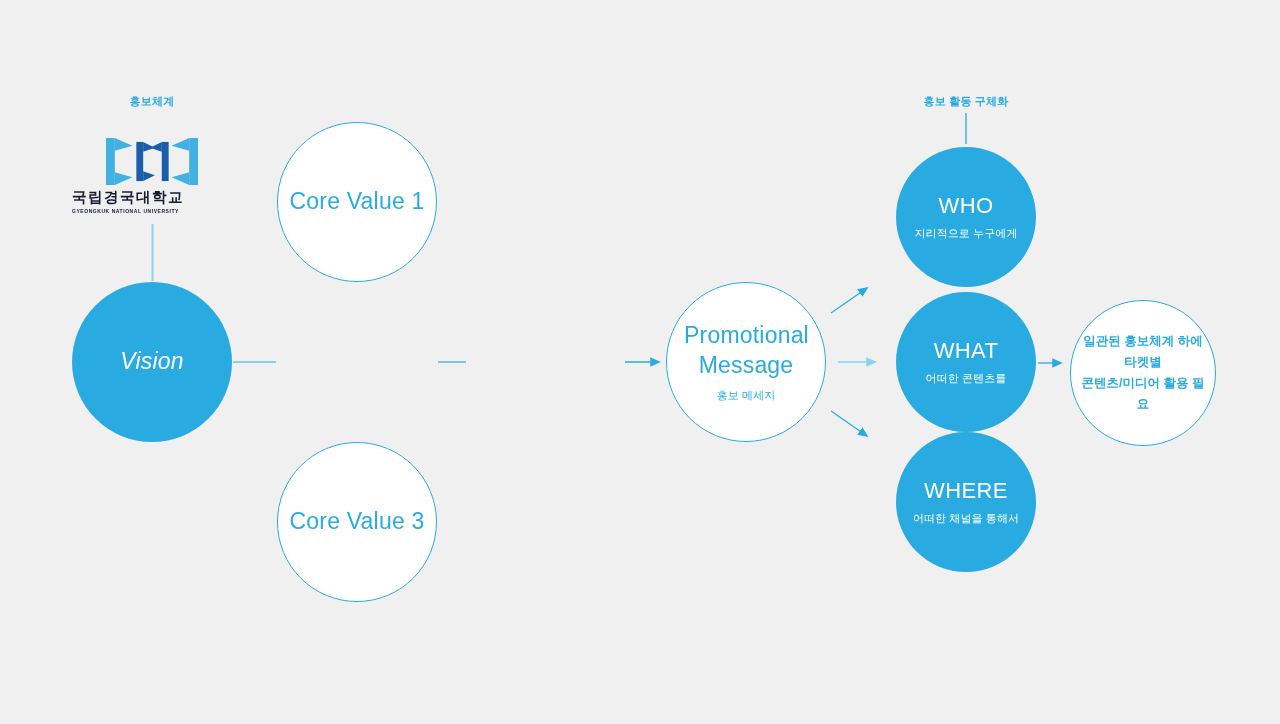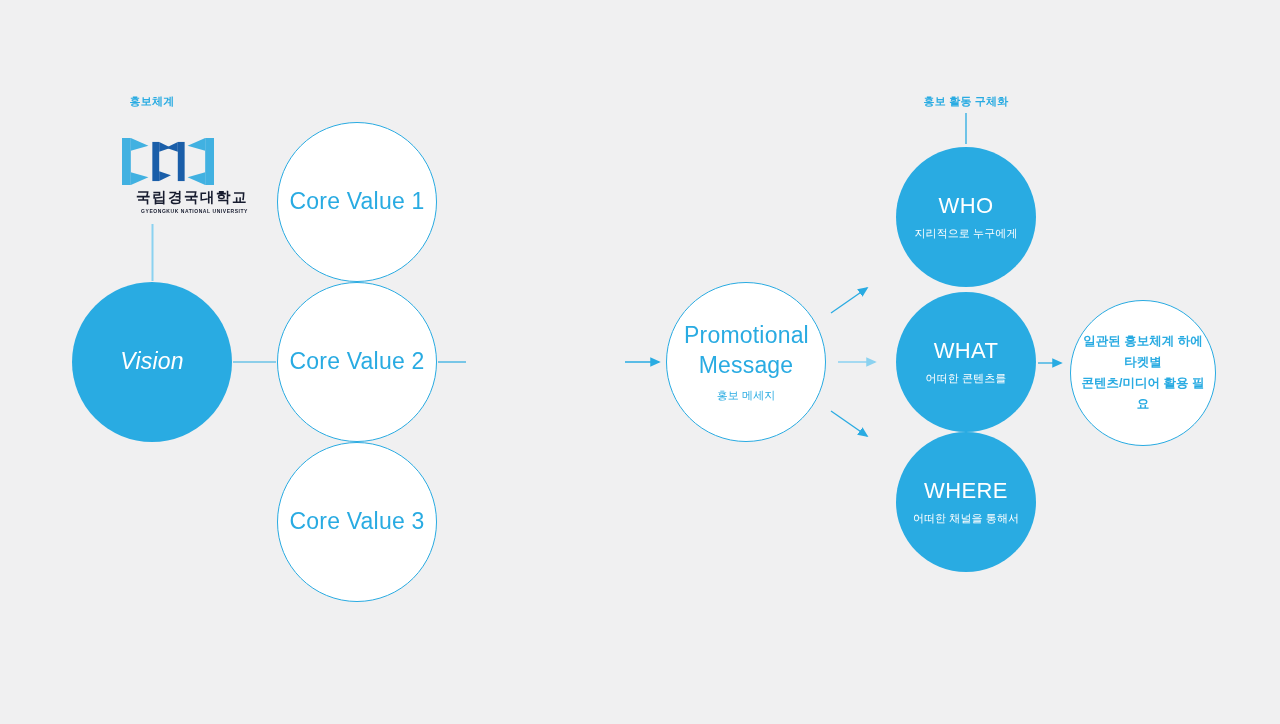--- a/index.html
+++ b/index.html
@@ -31,21 +31,21 @@
   .outlined{background:#ffffff;border:1px solid var(--accent);color:var(--accent);}
   .filled{background:var(--accent);color:#ffffff;}
   .plain{background:#ffffff;color:var(--accent);box-shadow:0 1px 4px rgba(0,0,0,0.04);}
 
   .node-label{font-size:23px;font-weight:400;letter-spacing:0.2px;line-height:1.3;}
   .target-label{font-size:22px;font-weight:400;letter-spacing:0.4px;}
   .sub-label{font-size:11px;font-weight:400;margin-top:7px;letter-spacing:0.1px;}
   .pm-text{width:124px;}
   .note-text{font-size:12.5px;font-weight:700;line-height:1.7;color:var(--accent);width:124px;}
 
-  .logo-block{position:absolute;left:88px;top:138px;width:160px;text-align:right;}
+  .logo-block{position:absolute;left:72px;top:138px;width:160px;text-align:left;}
   .logo-mark{display:block;margin:0 auto;}
   .logo-name{margin-top:3px;font-size:14.5px;font-weight:800;letter-spacing:1.5px;color:var(--logo-text-color);white-space:nowrap;}
   .logo-name-en{margin-top:1px;font-size:5px;font-weight:700;letter-spacing:0.55px;color:var(--logo-text-color);white-space:nowrap;}
 </style>
 </head>
 <body>
 
 <div class="stage">
 
   <svg class="lines" width="1280" height="724" viewBox="0 0 1280 724">
@@ -95,23 +95,20 @@
     <div class="logo-name-en">GYEONGKUK NATIONAL UNIVERSITY</div>
   </div>
 
   <div class="circle filled" style="left:72px;top:282px;width:160px;height:160px;font-style:italic;">
     <div class="node-label">Vision</div>
   </div>
 
   <div class="circle outlined" style="left:277px;top:122px;width:160px;height:160px;">
     <div class="node-label">Core Value 1</div>
   </div>
-  <div class="circle outlined" style="left:277px;top:282px;width:160px;height:160px;">
-    <div class="node-label">Core Value 2</div>
-  </div>
   <div class="circle outlined" style="left:277px;top:442px;width:160px;height:160px;">
     <div class="node-label">Core Value 3</div>
   </div>
 
 
   <div class="circle filled" style="left:896px;top:147px;width:140px;height:140px;">
     <div class="target-label">WHO</div>
     <div class="sub-label">지리적으로 누구에게</div>
   </div>
 

